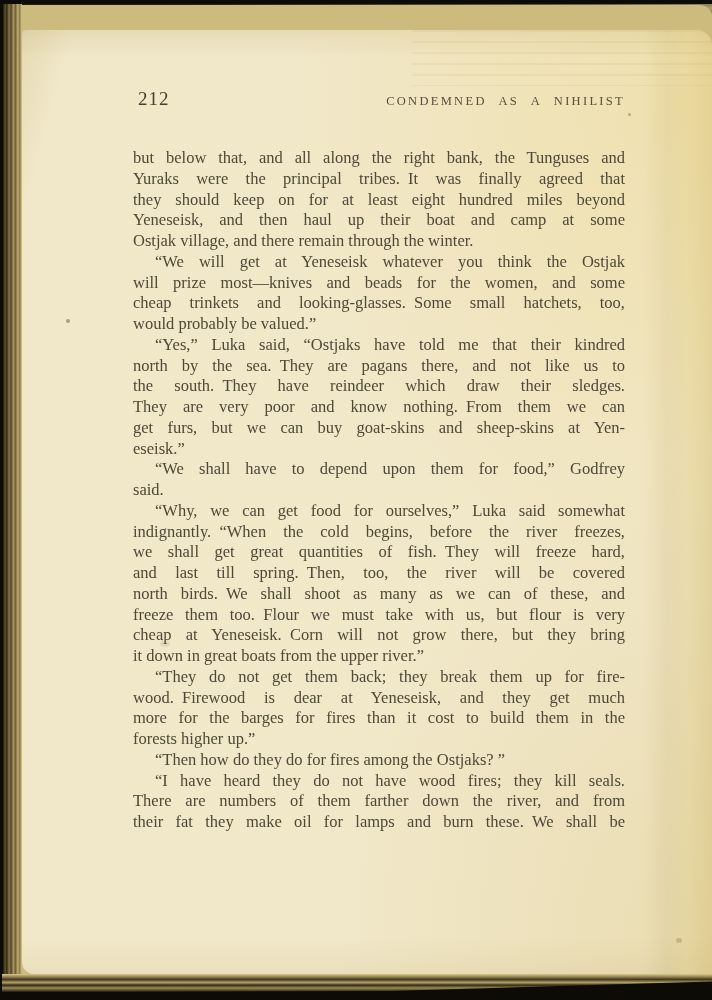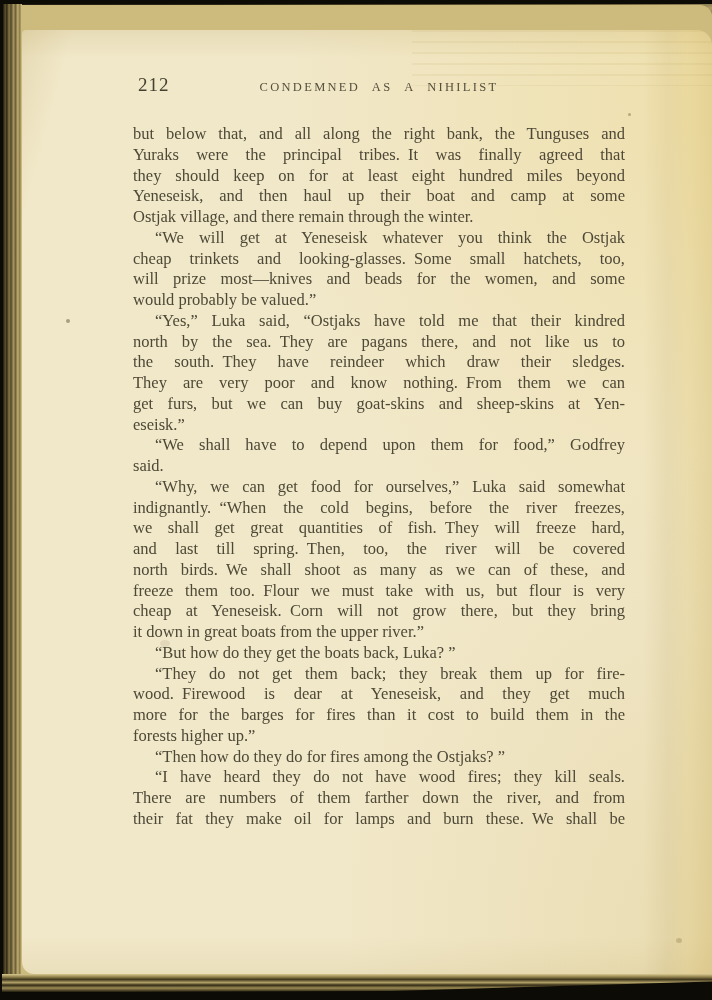--- a/index.html
+++ b/index.html
@@ -50,29 +50,29 @@
     border-top-right-radius:15px;
     background:repeating-linear-gradient(to bottom, rgba(170,140,60,0.09) 0 2px, rgba(255,255,255,0) 2px 11px);
   }
   
   .speck{position:absolute;border-radius:50%;}
   .s1{left:44px;top:289px;width:4px;height:4px;background:rgba(80,68,40,0.45);}
   .s2{left:628px;top:113px;width:3px;height:3px;background:rgba(120,100,60,0.45);}
   .s3{left:676px;top:938px;width:6px;height:5px;background:rgba(110,90,45,0.25);}
   .s4{left:138px;top:610px;width:10px;height:7px;background:rgba(120,105,70,0.12);}
   
-  .running-head{position:absolute;top:44px;left:111px;width:492px;height:26px;color:#4c4636;}
+  .running-head{position:absolute;top:58px;left:111px;width:492px;height:26px;color:#4c4636;}
   .pagenum{position:absolute;left:5px;top:0;font-size:19px;letter-spacing:1px;color:#45402f;}
   .title{
-    position:absolute;left:0;right:0;top:6px;text-align:center;
+    position:absolute;left:0;right:0;top:6px;text-align:right;
     font-size:12.5px;letter-spacing:2.3px;word-spacing:7px;color:#564f3c;
   }
   
   .text-block{
-    position:absolute;top:94px;left:111px;width:492px;
+    position:absolute;top:118px;left:111px;width:492px;
     font-size:16.5px;line-height:20.75px;color:#4e4837;
   }
   .line{text-align:justify;text-align-last:justify;-moz-text-align-last:justify;}
   .line.last{text-align-last:left;-moz-text-align-last:left;}
   .para.indent .line:first-child{padding-left:22px;}
 </style>
 </head>
 <body>
 
 <div>
@@ -93,22 +93,22 @@
     <div class="text-block">
         <div class="para">
           <div class="line">but below that, and all along the right bank, the Tunguses and</div>
           <div class="line">Yuraks were the principal tribes. It was finally agreed that</div>
           <div class="line">they should keep on for at least eight hundred miles beyond</div>
           <div class="line">Yeneseisk, and then haul up their boat and camp at some</div>
           <div class="line last">Ostjak village, and there remain through the winter.</div>
         </div>
         <div class="para indent">
           <div class="line">“We will get at Yeneseisk whatever you think the Ostjak</div>
+          <div class="line">will prize most—knives and beads for the women, and some</div>
           <div class="line">cheap trinkets and looking-glasses. Some small hatchets, too,</div>
-          <div class="line">will prize most—knives and beads for the women, and some</div>
           <div class="line last">would probably be valued.”</div>
         </div>
         <div class="para indent">
           <div class="line">“Yes,” Luka said, “Ostjaks have told me that their kindred</div>
           <div class="line">north by the sea. They are pagans there, and not like us to</div>
           <div class="line">the south. They have reindeer which draw their sledges.</div>
           <div class="line">They are very poor and know nothing. From them we can</div>
           <div class="line">get furs, but we can buy goat-skins and sheep-skins at Yen-</div>
           <div class="line last">eseisk.”</div>
         </div>
@@ -118,23 +118,20 @@
         </div>
         <div class="para indent">
           <div class="line">“Why, we can get food for ourselves,” Luka said somewhat</div>
           <div class="line">indignantly. “When the cold begins, before the river freezes,</div>
           <div class="line">we shall get great quantities of fish. They will freeze hard,</div>
           <div class="line">and last till spring. Then, too, the river will be covered</div>
           <div class="line">north birds. We shall shoot as many as we can of these, and</div>
           <div class="line">freeze them too. Flour we must take with us, but flour is very</div>
           <div class="line">cheap at Yeneseisk. Corn will not grow there, but they bring</div>
           <div class="line last">it down in great boats from the upper river.”</div>
-        </div>
-        <div class="para indent">
-          <div class="line last">“But how do they get the boats back, Luka? ”</div>
         </div>
         <div class="para indent">
           <div class="line">“They do not get them back; they break them up for fire-</div>
           <div class="line">wood. Firewood is dear at Yeneseisk, and they get much</div>
           <div class="line">more for the barges for fires than it cost to build them in the</div>
           <div class="line last">forests higher up.”</div>
         </div>
         <div class="para indent">
           <div class="line last">“Then how do they do for fires among the Ostjaks? ”</div>
         </div>

